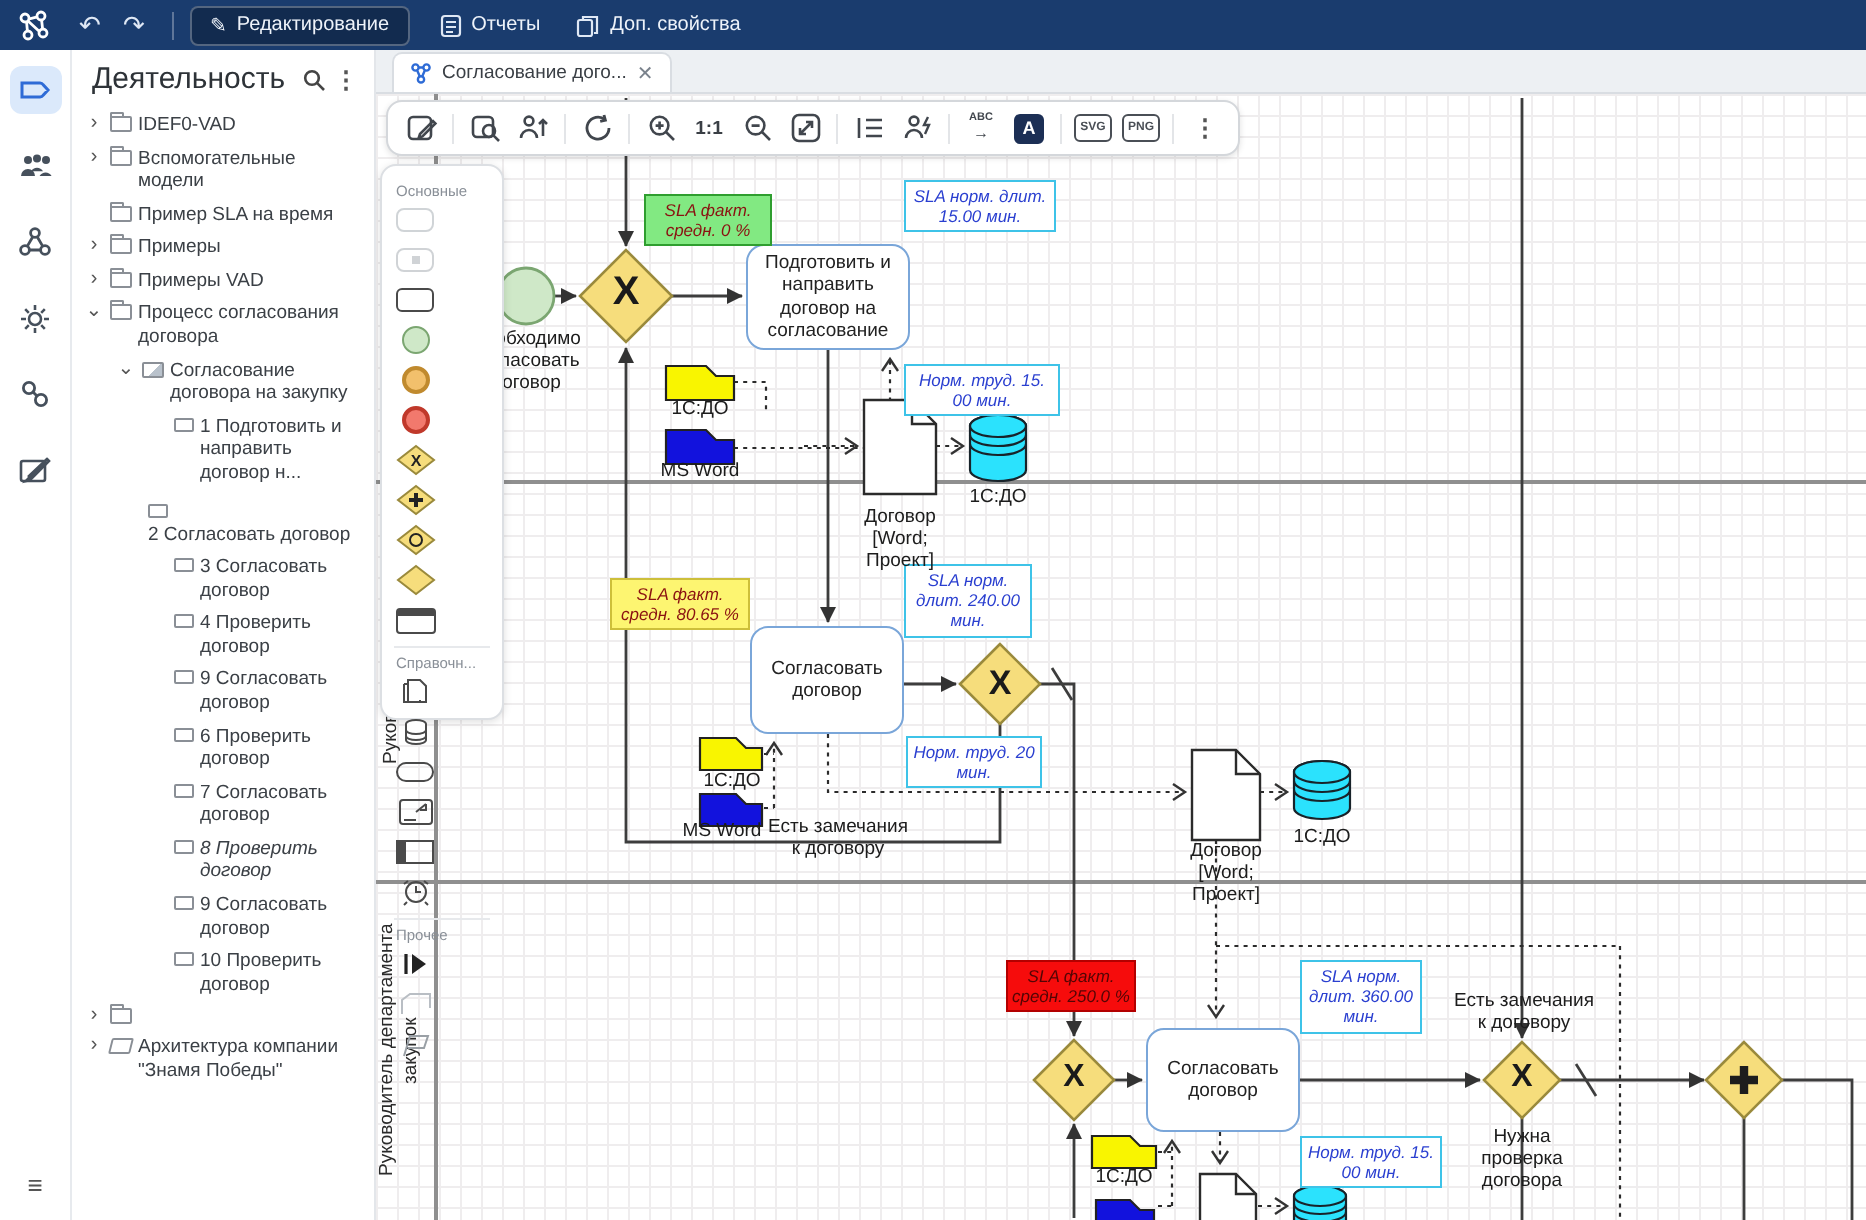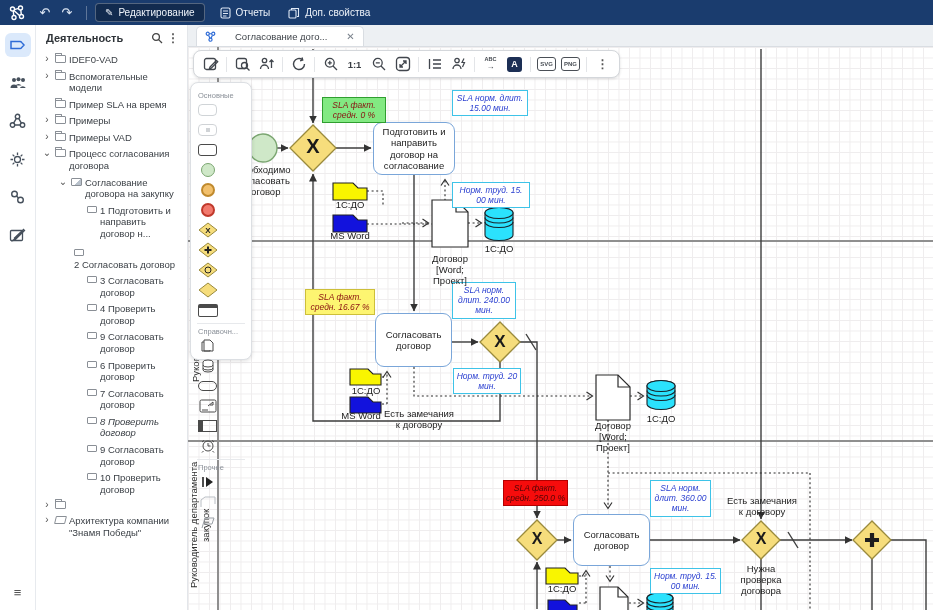--- a/index.html
+++ b/index.html
@@ -13,35 +13,35 @@
   .tb-btn{display:flex;align-items:center;gap:5px;padding:3px 9px;border-radius:4px;cursor:pointer;white-space:nowrap;}
   .tb-btn.primary{background:rgba(0,0,0,.28);border:1px solid rgba(255,255,255,.28);margin-right:6px;}
   
   .app{display:flex;height:585px;}
   .rail{width:36px;border-right:1px solid #e7eaee;display:flex;flex-direction:column;align-items:center;padding-top:8px;gap:14px;position:relative;background:#fff;}
   .rail-item{width:26px;height:24px;display:flex;align-items:center;justify-content:center;border-radius:6px;cursor:pointer;color:#46505c;}
   .rail-item.sel{background:#dbe9fb;color:#2e6bd6;}
   .rail-burger{position:absolute;bottom:10px;font-size:13px;color:#555;cursor:pointer;}
   .tree{width:152px;border-right:1px solid #e3e6ea;padding:6px 0 0 0;overflow:hidden;background:#fff;}
   .tree-head{display:flex;align-items:center;padding:0 6px 4px 10px;}
-  .tree-title{flex:1;font-size:11px;color:#2e3338;font-weight:bold;}
+  .tree-title{flex:1;font-size:15px;color:#2e3338;font-weight:normal;}
   .tree-act{width:16px;display:flex;justify-content:center;cursor:pointer;color:#444;}
   .trow{display:flex;align-items:flex-start;gap:3px;padding-top:5px;padding-right:4px;cursor:pointer;}
   .tch{width:10px;font-size:10px;color:#555;line-height:10px;flex:none;text-align:center;}
   .tico{flex:none;margin-top:1px;}
   .tlabel{font-size:9.5px;color:#3b4046;line-height:1.22;}
   .ico-folder,.ico-shape,.ico-diagram,.ico-arch{display:inline-block;width:11px;height:8px;border:1px solid #8a8f96;border-radius:1px;position:relative;background:#fff;}
   .ico-folder::before{content:"";position:absolute;top:-3px;left:-1px;width:5px;height:2px;border:1px solid #8a8f96;border-bottom:none;border-radius:1px 1px 0 0;}
   .ico-diagram{background:linear-gradient(135deg,#fff 55%,#b9c2cc 56%);}
   .ico-shape{width:10px;height:7px;}
   .ico-arch{transform:skewX(-14deg);}
   .main{flex:1;display:flex;flex-direction:column;min-width:0;}
   
   .tabbar{height:22px;background:#edf0f3;border-bottom:1px solid #d9dde2;display:flex;align-items:flex-end;padding-left:8px;}
-  .tab{height:20px;background:#fff;border:1px solid #d9dde2;border-bottom:none;border-radius:5px 5px 0 0;display:flex;align-items:center;gap:19px;padding:0 8px;font-size:9.5px;color:#3a3f45;cursor:pointer;}
+  .tab{height:20px;background:#fff;border:1px solid #d9dde2;border-bottom:none;border-radius:5px 5px 0 0;display:flex;align-items:center;gap:5px;padding:0 8px;font-size:9.5px;color:#3a3f45;cursor:pointer;}
   .tab .x{color:#7a828c;font-size:10px;cursor:pointer;}
   
   .canvas{position:relative;flex:1;overflow:hidden;background:#fff;
     background-image:linear-gradient(#efedee 1px,transparent 1px),linear-gradient(90deg,#efedee 1px,transparent 1px);
     background-size:10.5px 10.5px;}
   .edges{position:absolute;left:0;top:0;}
   .node,.dlabel,.sla,.task,.gx{position:absolute;}
   .task{background:#fff;border:1.4px solid #7aa6d9;border-radius:9px;display:flex;align-items:center;justify-content:center;text-align:center;font-size:9.5px;color:#222;padding:2px 4px;line-height:1.18;z-index:3;}
   .dlabel{font-size:9.5px;color:#1c1c1c;text-align:center;line-height:1.14;z-index:3;}
   .sla{font-size:8.5px;font-style:italic;text-align:center;line-height:1.2;padding:2px 1px;z-index:3;}
@@ -395,21 +395,21 @@
       <div class="gx" style="left:335px;top:483px;width:28px;font-size:16px;">X</div>
       <div class="gx" style="left:559px;top:483px;width:28px;font-size:16px;">X</div>
 
       <div class="task" style="left:185px;top:75px;width:82px;height:53px;">Подготовить и направить договор на согласование</div>
       <div class="task" style="left:187px;top:266px;width:77px;height:54px;">Согласовать договор</div>
       <div class="task" style="left:385px;top:467px;width:77px;height:52px;">Согласовать договор</div>
 
       <div class="sla green" style="left:134px;top:50px;width:64px;">SLA факт. средн. 0 %</div>
       <div class="sla norm" style="left:264px;top:43px;width:76px;">SLA норм. длит. 15.00 мин.</div>
       <div class="sla norm" style="left:264px;top:135px;width:78px;">Норм. труд. 15. 00 мин.</div>
-      <div class="sla yellow" style="left:117px;top:242px;width:70px;">SLA факт. средн. 16.67 %</div>
+      <div class="sla yellow" style="left:117px;top:242px;width:70px;">SLA факт. средн. 80.65 %</div>
       <div class="sla norm" style="left:264px;top:235px;width:64px;">SLA норм. длит. 240.00 мин.</div>
       <div class="sla norm" style="left:265px;top:321px;width:68px;">Норм. труд. 20 мин.</div>
       <div class="sla red" style="left:315px;top:433px;width:65px;">SLA факт. средн. 250.0 %</div>
       <div class="sla norm" style="left:462px;top:433px;width:61px;">SLA норм. длит. 360.00 мин.</div>
       <div class="sla norm" style="left:462px;top:521px;width:71px;">Норм. труд. 15. 00 мин.</div>
 
       <div class="dlabel" style="left:38px;top:118px;width:74px;">Необходимо согласовать договор</div>
       <div class="dlabel" style="left:143px;top:153px;width:38px;">1С:ДО</div>
       <div class="dlabel" style="left:139px;top:184px;width:46px;">MS Word</div>
       <div class="dlabel" style="left:236px;top:207px;width:52px;">Договор [Word; Проект]</div>

